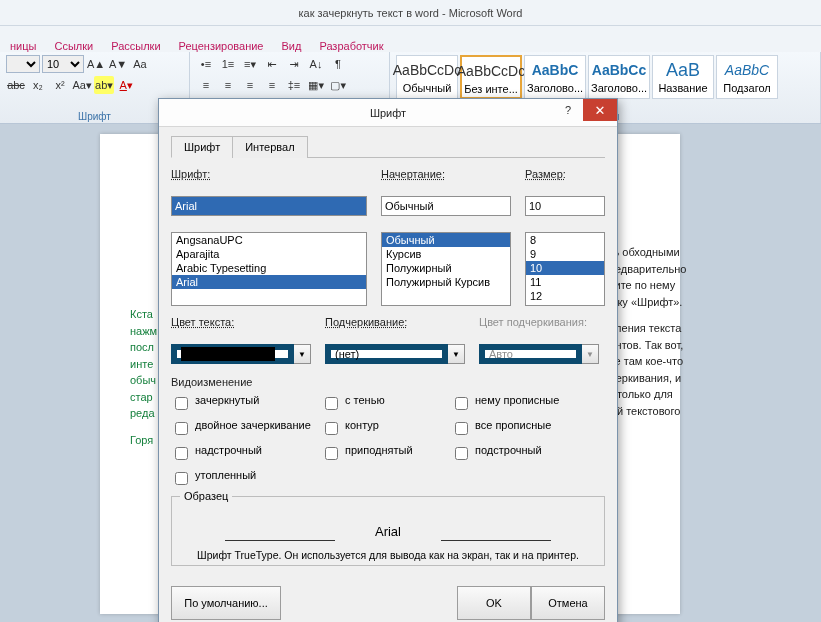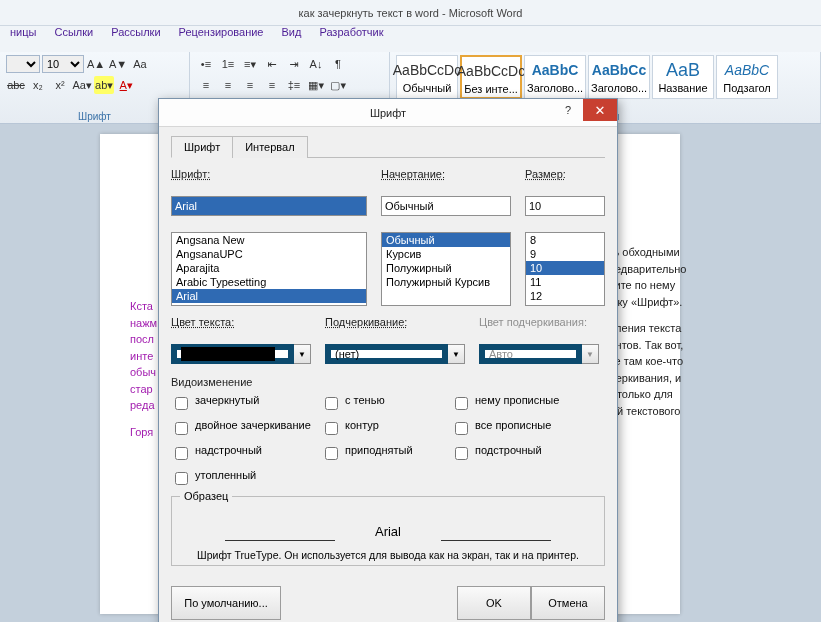--- a/index.html
+++ b/index.html
@@ -1,18 +1,18 @@
 <!DOCTYPE html>
 <html><head>
 <meta charset="utf-8">
 <style>
   * { box-sizing: border-box; font-family: Tahoma, "Segoe UI", sans-serif; font-size: 11px; }
   body { margin: 0; background: #e6ecf2; width: 821px; height: 622px; overflow: hidden; position: relative; }
   .titlebar { height: 26px; background: #f0f4f8; display: flex; align-items: center; justify-content: center; color: #444; font-size: 12px; border-bottom: 1px solid #cfd8e2; }
-  .ribbon-tabs { height: 26px; background: #f0f4f8; display: flex; gap: 18px; padding-left: 10px; align-items: flex-start; color: #4c1d95; font-size: 12px; }
+  .ribbon-tabs { height: 26px; background: #f0f4f8; display: flex; gap: 18px; padding-left: 10px; align-items: flex-end; color: #be185d; font-size: 12px; }
   .ribbon-tabs span { cursor: default; }
   .ribbon { height: 72px; background: linear-gradient(#f4f8fc,#e6ecf2); border-bottom: 1px solid #b8c6d6; display: flex; }
   .rib-group { border-right: 1px solid #c9d4e0; padding: 3px 6px 2px; display: flex; flex-direction: column; position: relative; }
   .rib-group-label { position: absolute; bottom: 1px; left: 0; right: 0; text-align: center; color: #3a72a8; font-size: 10px; }
   .ico { display: inline-flex; align-items: center; justify-content: center; width: 20px; height: 18px; border: 1px solid transparent; border-radius: 2px; font-size: 11px; color: #333; }
   .row { display: flex; gap: 2px; align-items: center; }
   select.small { height: 18px; font-size: 11px; border: 1px solid #a6b7cc; }
   .styles { display: flex; gap: 2px; align-items: stretch; }
   .style-tile { width: 62px; border: 1px solid #c9d4e0; background: #fff; text-align: center; font-size: 9px; padding: 2px; }
   .style-tile.sel { border: 2px solid #e7a53a; }
@@ -137,21 +137,21 @@
           <div class="prev" style="color:#1f6fae;font-style:italic">AaBbC</div>
           <div>Подзагол</div>
         </div>
     </div>
     <div class="rib-group-label">Стили</div>
   </div>
 </div>
 
 <div class="doc-area">
   <div class="page">
-    <div style="position:absolute;left:30px;top:164px;color:#a21caf;font-size:13px;line-height:1.5;">
+    <div style="position:absolute;left:30px;top:172px;color:#15803d;font-size:13px;line-height:1.5;">
       <div>Кста</div>
       <div>нажм</div>
       <div>посл</div>
       <div>инте</div>
       <div>обыч</div>
       <div>стар</div>
       <div>реда</div>
       <div style="height:10px"></div>
       <div>Горя</div>
     </div>
@@ -181,21 +181,20 @@
     <div class="tabs">
       <div class="tab active">Шрифт</div>
       <div class="tab">Интервал</div>
     </div>
 
     <div class="form-row">
       <div class="col" style="width:200px">
         <span class="lbl u">Шрифт:</span>
         <input type="text" class="field" style="background: rgb(47, 106, 179); color: rgb(255, 255, 255);" value="Arial">
         <div class="listbox" style="height:74px">
-          <div>Angsana New</div>
           <div>AngsanaUPC</div>
           <div>Aparajita</div>
           <div>Arabic Typesetting</div>
           <div class="sel">Arial</div>
         </div>
       </div>
       <div class="col" style="width:130px">
         <span class="lbl u">Начертание:</span>
         <input type="text" class="field" value="Обычный" style="">
         <div class="listbox" style="height:74px;overflow:hidden">

